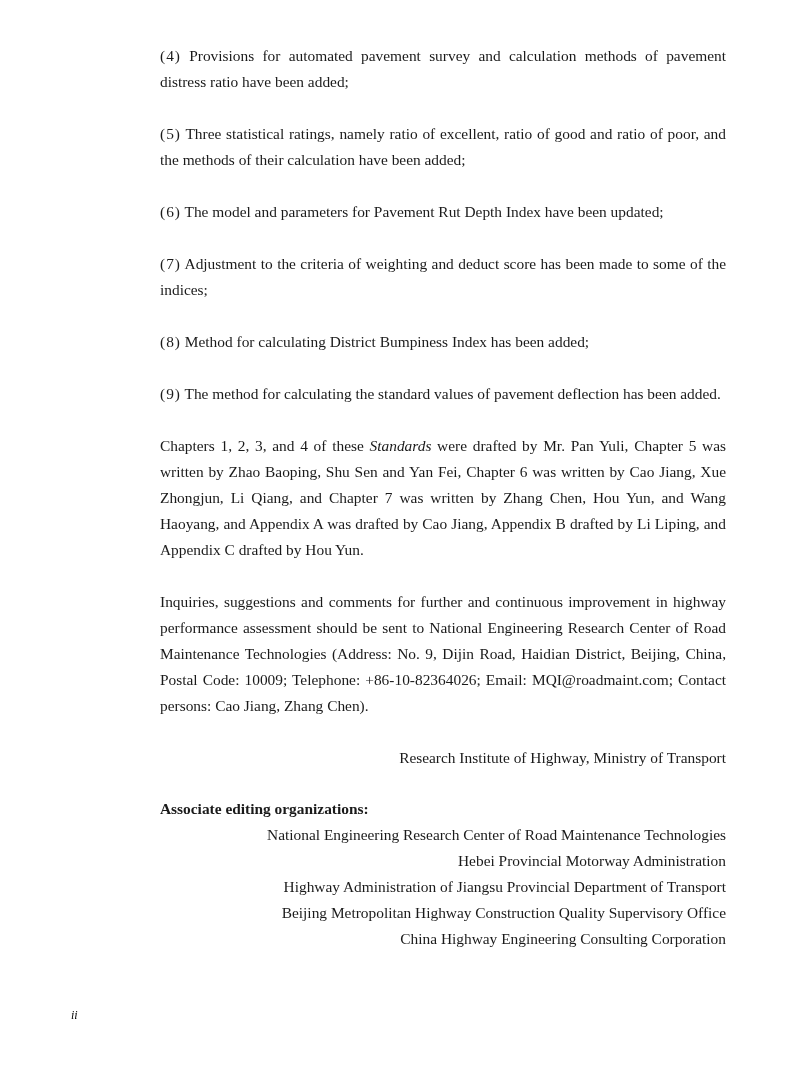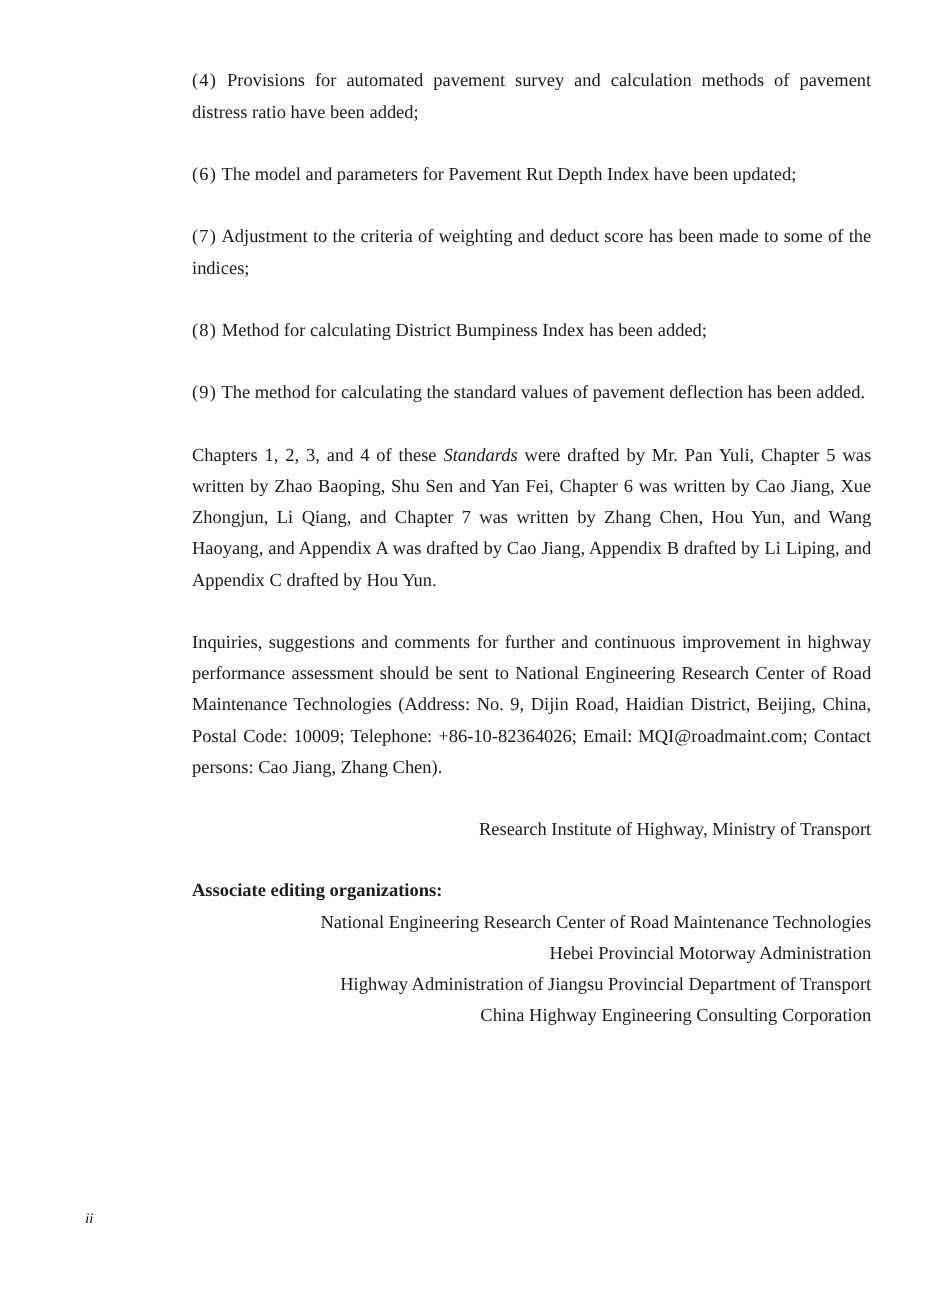--- a/index.html
+++ b/index.html
@@ -17,21 +17,21 @@
     }
     .page {
       position: absolute;
       left: 160px;
       top: 43px;
       width: 566px;
       font-size: 15.4px;
       line-height: 26px;
     }
     .para {
-      margin: 12px 0 26px 0;
+      margin: 0 0 26px 0;
       text-align: justify;
     }
     .item .num {
       letter-spacing: 1px;
     }
     .heading {
       font-weight: bold;
       margin: 0;
     }
     .org {
@@ -53,20 +53,21 @@
       color: #000000;
     }
   </style>
 </head>
 <body>
 
 <div class="page">
 
   <p class="para item"><span class="num">(4)</span><span> Provisions for automated pavement survey and calculation methods of pavement distress ratio have been added;</span></p>
 
+  <p class="para item"><span class="num">(5)</span><span> Three statistical ratings, namely ratio of excellent, ratio of good and ratio of poor, and the methods of their calculation have been added;</span></p>
 
   <p class="para item"><span class="num">(6)</span><span> The model and parameters for Pavement Rut Depth Index have been updated;</span></p>
 
   <p class="para item"><span class="num">(7)</span><span> Adjustment to the criteria of weighting and deduct score has been made to some of the indices;</span></p>
 
   <p class="para item"><span class="num">(8)</span><span> Method for calculating District Bumpiness Index has been added;</span></p>
 
   <p class="para item"><span class="num">(9)</span><span> The method for calculating the standard values of pavement deflection has been added.</span></p>
 
   <p class="para"><span>Chapters 1, 2, 3, and 4 of these </span><em>Standards</em><span> were drafted by Mr. Pan Yuli, Chapter 5 was written by Zhao Baoping, Shu Sen and Yan Fei, Chapter 6 was written by Cao Jiang, Xue Zhongjun, Li Qiang, and Chapter 7 was written by Zhang Chen, Hou Yun, and Wang Haoyang, and Appendix A was drafted by Cao Jiang, Appendix B drafted by Li Liping, and Appendix C drafted by Hou Yun.</span></p>
@@ -75,18 +76,19 @@
 
   <div class="org-group">
     <p class="org">Research Institute of Highway, Ministry of Transport</p>
   </div>
 
   <div class="org-group">
     <p class="heading">Associate editing organizations:</p>
     <p class="org">National Engineering Research Center of Road Maintenance Technologies</p>
     <p class="org">Hebei Provincial Motorway Administration</p>
     <p class="org">Highway Administration of Jiangsu Provincial Department of Transport</p>
+    <p class="org">Beijing Metropolitan Highway Construction Quality Supervisory Office</p>
     <p class="org">China Highway Engineering Consulting Corporation</p>
   </div>
 
 </div>
 
 <div class="page-number">ii</div>
 
 </body></html>

